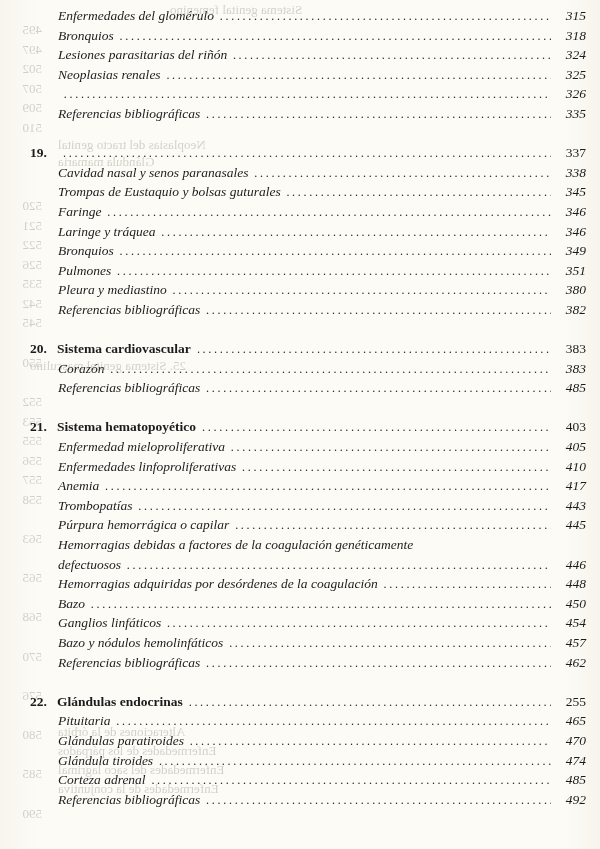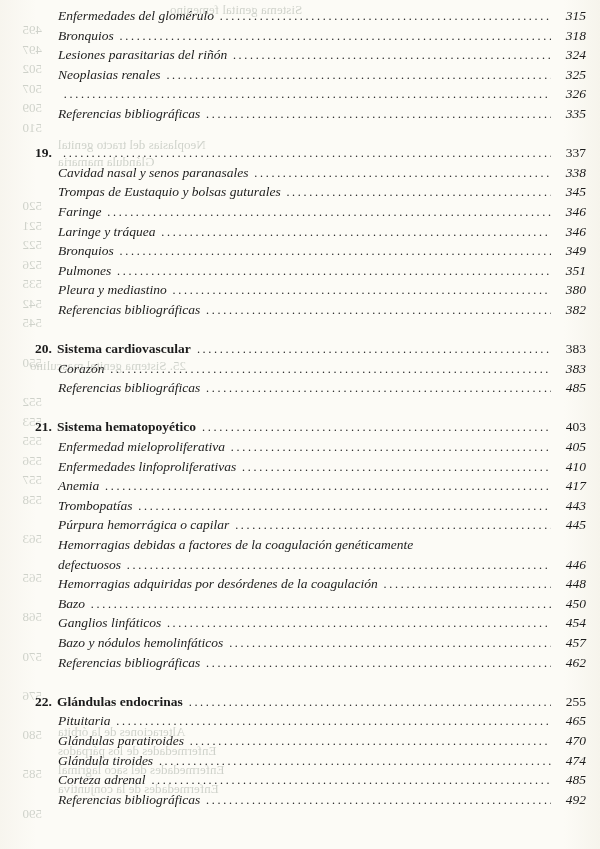--- a/index.html
+++ b/index.html
@@ -47,21 +47,21 @@
   .toc-section + .toc-section { margin-top: 19.6px; }
   .row {
     display: flex;
     align-items: baseline;
     height: 19.6px;
     line-height: 19.6px;
     font-size: 13.5px;
   }
   .row.entry { padding-left: 28px; font-style: italic; }
   .row.chapter { font-weight: bold; }
-  .chnum { flex: none; width: 27px; text-align: center; }
+  .chnum { flex: none; width: 27px; }
   .label { flex: none; max-width: 480px; white-space: nowrap; }
   .dots {
     flex: 1;
     overflow: hidden;
     white-space: nowrap;
     margin: 0 3px 0 6px;
     letter-spacing: 2.6px;
     font-size: 12.5px;
     color: #2e2e2e;
     font-weight: normal;

